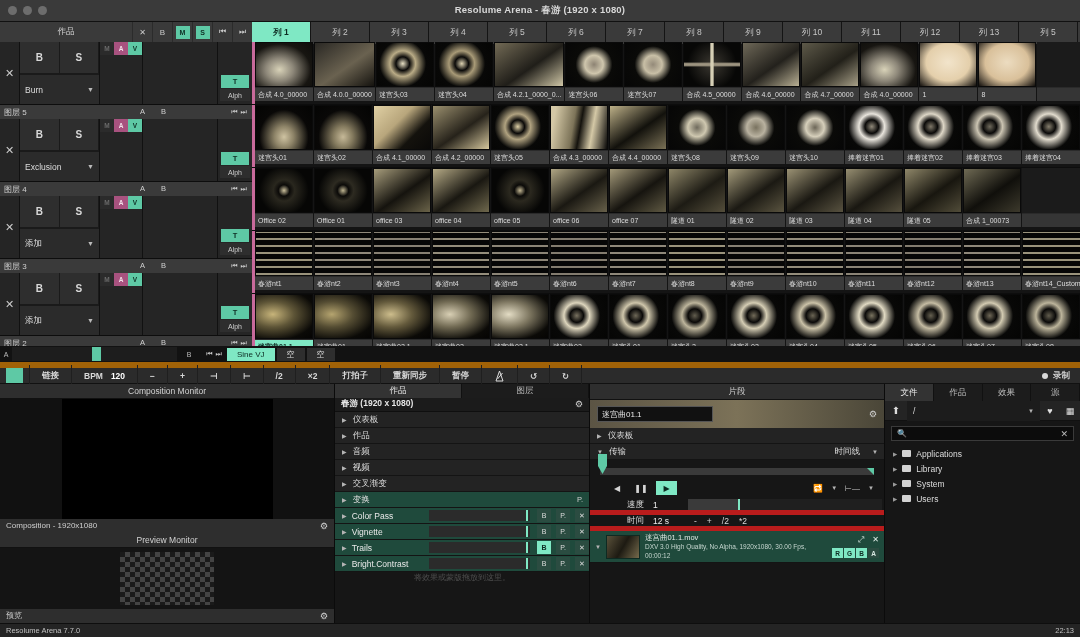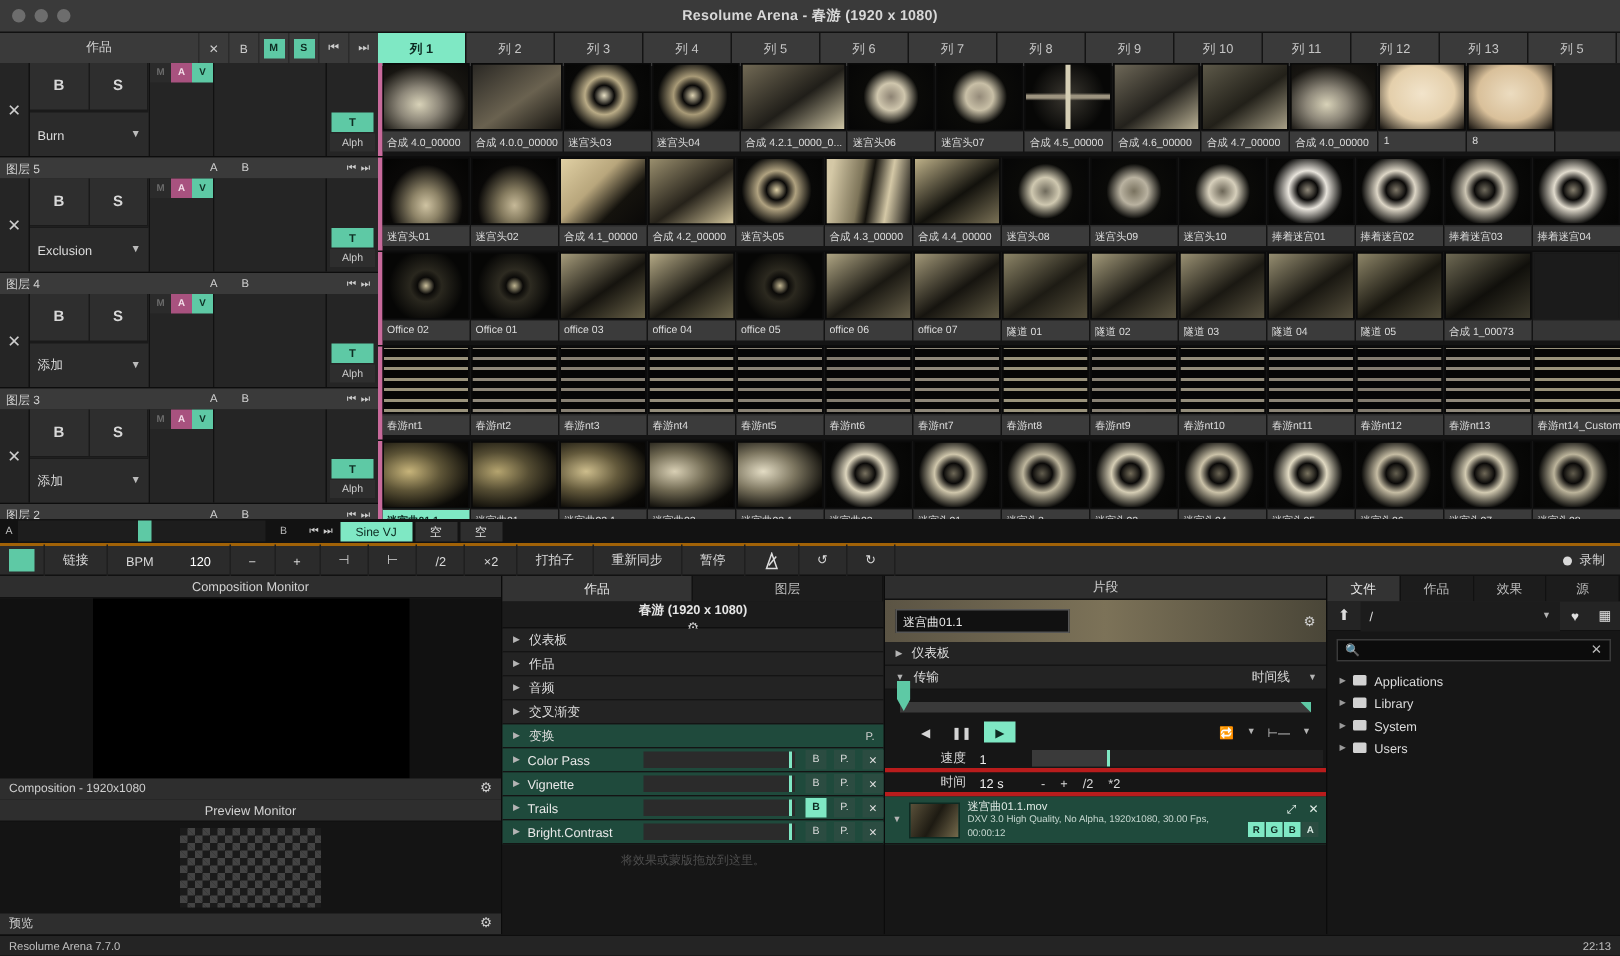--- a/index.html
+++ b/index.html
@@ -119,26 +119,26 @@
   .xf-knob{ position:absolute; left:80px; top:0; width:9px;height:14px; background:#5ec9a5;}
   .xf-b{ flex:0 0 24px; text-align:center; font-size:7px; color:#bbb;}
   .xf-mm{ flex:0 0 26px; display:flex; gap:3px; justify-content:center; font-size:7px;color:#ccc;}
   .deckchip{ height:13px; padding:0 10px; margin-right:2px; display:flex; align-items:center;
              justify-content:center; font-size:8px; background:#2e2e2e; color:#ddd;}
   .deckchip.act{ background:#7fe8c4; color:#0d2b22; }
   .xf-rest{ flex:1; background:#121212;}
 
   
   .transport{ height:22px; display:flex; align-items:center; background:#2b2b2b; flex:0 0 22px;
-              border-top:2px solid #a16207; border-bottom:1px solid #111;}
+              border-top:6px solid #a16207; border-bottom:1px solid #111;font-weight:bold;}
   .tp-sq{ width:17px;height:15px;background:#5ec9a5; margin:0 6px; }
   .tp-item{ padding:0 12px; height:22px; display:flex;align-items:center; font-size:8.5px;
             color:#d8d8d8; border-right:1px solid #1f1f1f;}
   .tp-item.first{ border-left:1px solid #1f1f1f;}
-  .tp-bpm{ display:flex; gap:24px; }
+  .tp-bpm{ display:flex; gap:8px; }
   .tp-bpm .v{ color:#fff; }
   .tp-spacer{ flex:1; }
   .tp-rec{ display:flex;align-items:center; gap:5px; padding-right:10px; font-size:8.5px;}
   .recdot{ width:6px;height:6px;border-radius:50%;background:#d9d9d9; }
 
   
   .lower{ flex:1; display:flex; background:#141414; overflow:hidden; }
   .panel-hdr{
     height:16px; background:#2e2e2e; display:flex; align-items:center; justify-content:center;
     font-size:8.5px; color:#d3d3d3; border-bottom:1px solid #111;
@@ -155,21 +155,21 @@
     background-size:10px 10px; background-position:0 0,5px 5px; background-color:#1a1a1a;
   }
 
   .tabs{ display:flex; height:17px; background:#1c1c1c;}
   .tab{ flex:1; display:flex;align-items:center;justify-content:center;
         font-size:8.5px; color:#bdbdbd; background:#1c1c1c; border-right:1px solid #111;}
   .tab.active{ background:#333; color:#e8e8e8;}
 
   .compp{ flex:0 0 255px; display:flex; flex-direction:column; border-right:1px solid #0b0b0b; background:#161616;}
   .ptitle{ height:18px; background:#1b1b1b; display:flex;align-items:center; justify-content:space-between;
-           padding:0 6px; font-size:8.5px; font-weight:bold; color:#e6e6e6; border-bottom:1px solid #0f0f0f;flex-direction:column;}
+           padding:0 6px; font-size:8.5px; font-weight:bold; color:#e6e6e6; border-bottom:1px solid #0f0f0f;}
   .prow{ height:16px; display:flex; align-items:center; background:#232323; border-bottom:1px solid #141414;
          padding-left:7px; font-size:8.5px; color:#ddd; gap:6px;}
   .prow.green{ background:#1f4a3c; }
   .tri{ font-size:6px; color:#b4b4b4; }
   .prow .pp{ margin-left:auto; width:18px; text-align:center; font-size:7.5px; color:#cfcfcf;}
   .fxrow{ height:16px; display:flex; align-items:center; background:#1f4a3c;
           border-bottom:1px solid #141414; padding-left:7px; gap:5px; font-size:8.5px; color:#e9e9e9;}
   .fxslider{ flex:1; height:11px; background:#2b2b2b; position:relative; margin-right:2px;}
   .fxslider::after{ content:""; position:absolute; right:2px; top:0; width:2px; height:11px; background:#7fe8c4;}
   .fxbtn{ width:14px;height:13px; display:flex;align-items:center;justify-content:center;
@@ -187,21 +187,21 @@
   .tl-track{ height:7px; background:#3a3a3a; position:relative;}
   .tl-in{ position:absolute; left:-2px; top:-14px; width:9px; height:20px; background:#5ec9a5;
           clip-path:polygon(0 0,100% 0,100% 60%,50% 100%,0 60%);}
   .tl-out{ position:absolute; right:0; top:0; width:7px;height:7px; background:#5ec9a5;
            clip-path:polygon(0 0,100% 0,100% 100%);}
   .tl-btns{ display:flex; align-items:center; gap:6px; padding:4px 10px 4px 18px;}
   .tbtn2{ width:18px;height:14px; display:flex;align-items:center;justify-content:center;
           font-size:8px; color:#d5d5d5; background:transparent;}
   .tbtn2.play{ background:#7fe8c4; color:#0d2b22; width:21px;}
   .tl-right{ margin-left:auto; display:flex; gap:8px; align-items:center; font-size:8px; color:#cfcfcf;}
-  .crow{ height:16px; display:flex; align-items:center; border-bottom:3px solid #b91c1c; background:#161616;}
+  .crow{ height:16px; display:flex; align-items:center; border-bottom:5px solid #b91c1c; background:#161616;}
   .clabel{ flex:0 0 60px; text-align:right; padding-right:6px; font-size:8.5px; color:#dadada;}
   .cval{ flex:0 0 38px; padding-left:3px; font-size:8.5px; color:#eee;}
   .cslider{ flex:1; height:11px; background:#1f1f1f; position:relative; margin-right:2px;}
   .cslider .fill{ position:absolute;left:0;top:0;height:11px;width:50px;background:#3a3a3a;}
   .cslider .hd{ position:absolute; top:0; width:2px; height:11px; background:#7fe8c4;}
   .cops{ display:flex; gap:10px; font-size:8.5px; color:#d8d8d8; padding-left:6px;}
   .srcrow{ height:32px; background:#1f4a3c; display:flex; align-items:center; padding:0 5px; gap:5px;
            border-bottom:1px solid #141414;}
   .srcthumb{ width:34px;height:24px; background:#2b2b1e; border:1px solid #0e2a22;
              background:linear-gradient(120deg,#5a513a,#1d1a12,#756a4c);}
@@ -971,20 +971,24 @@
           <div class="prow">
             <span class="tri">▶</span>
     <span>作品</span>
     </div>
           <div class="prow">
             <span class="tri">▶</span>
     <span>音频</span>
     </div>
           <div class="prow">
             <span class="tri">▶</span>
+    <span>视频</span>
+    </div>
+          <div class="prow">
+            <span class="tri">▶</span>
     <span>交叉渐变</span>
     </div>
           <div class="prow green">
             <span class="tri">▶</span>
     <span>变换</span>
     <span class="pp">P.</span>
           </div>
         </div>
       <div id="compfx-host">
           <div class="fxrow">

